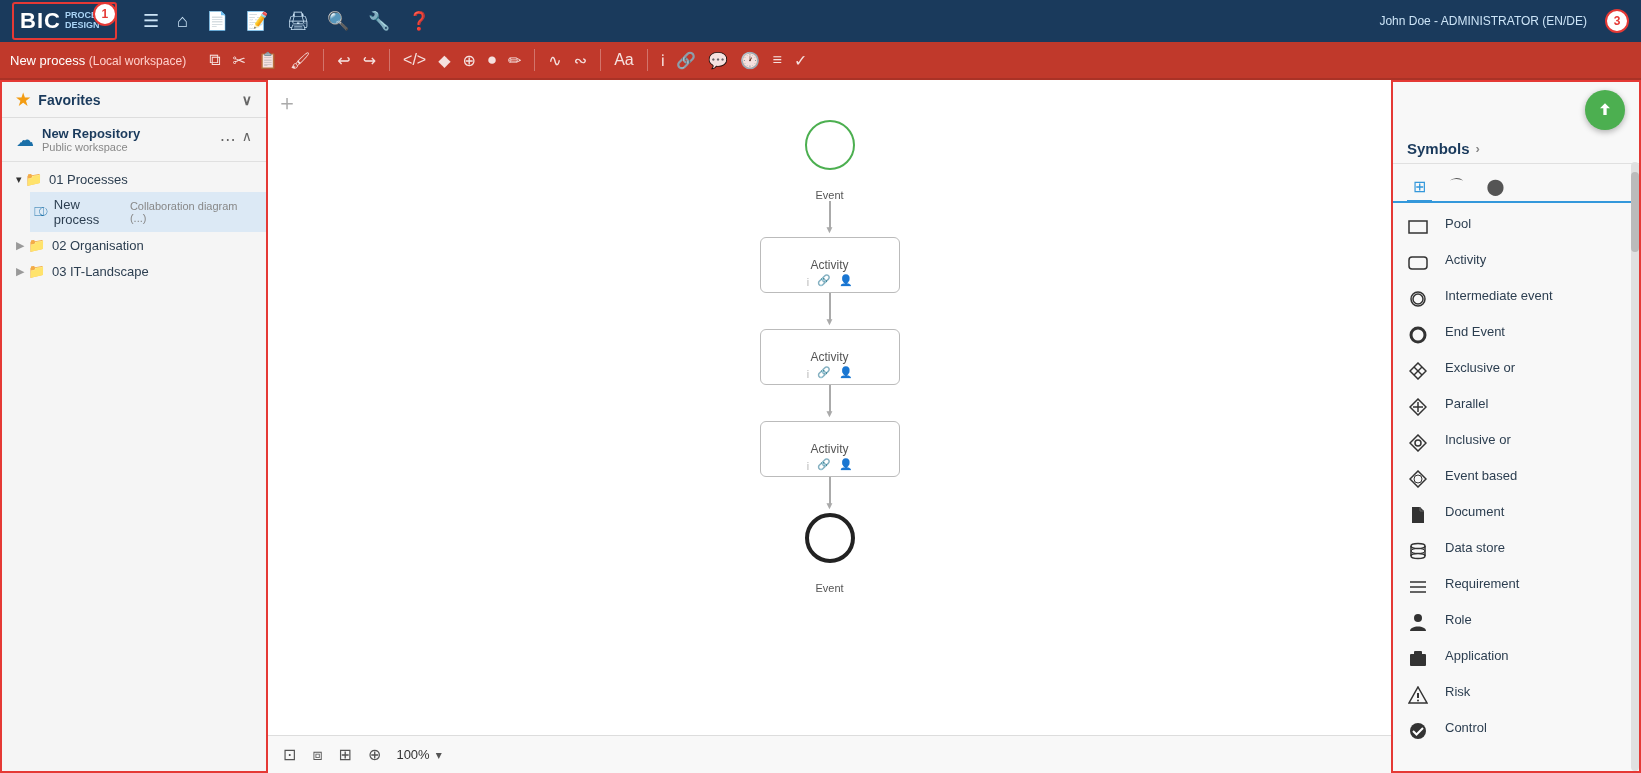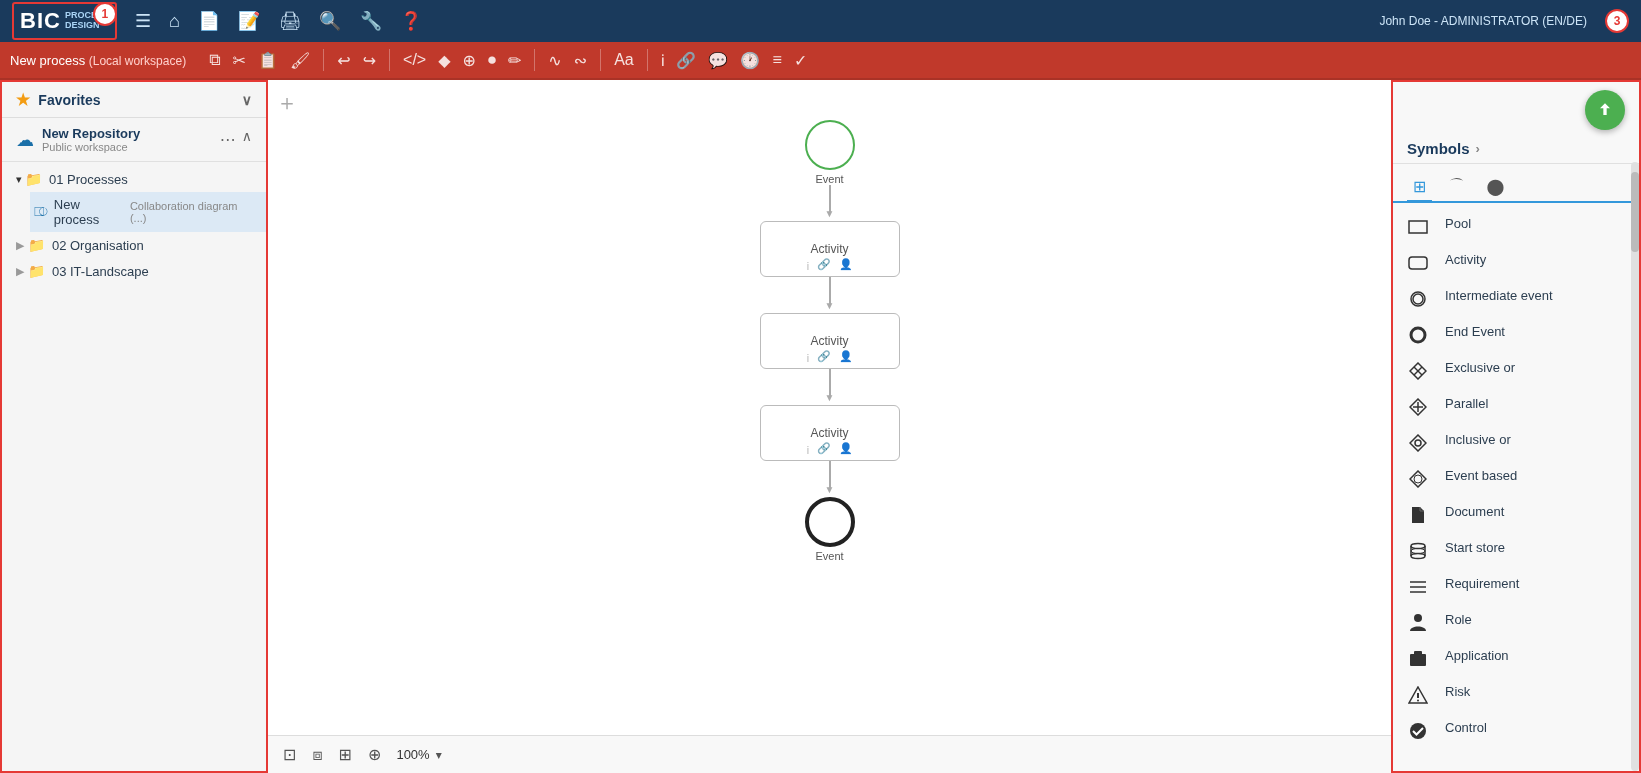--- a/index.html
+++ b/index.html
@@ -12,20 +12,21 @@
       display: flex;
       align-items: center;
       padding: 0 12px;
       color: white;
       gap: 18px;
     }
     .top-nav .logo {
       display: flex;
       align-items: center;
       gap: 4px;
+      margin-right: 8px;
     }
     .logo-bic {
       font-size: 22px;
       font-weight: 900;
       color: white;
       letter-spacing: 1px;
     }
     .logo-sub {
       font-size: 9px;
       color: #aad4f5;
@@ -166,21 +167,21 @@
       border-radius: 50%;
       border: 2px solid #4caf50;
       background: white;
       display: flex; align-items: center; justify-content: center;
       position: relative;
     }
     .diag-event-label {
       font-size: 11px;
       color: #555;
       text-align: left;
-      margin-top: 3px;
+      margin-top: 19px;
     }
 
     .diag-arrow {
       width: 2px;
       background: #aaa;
       position: relative;
       display: flex;
       align-items: flex-end;
       justify-content: center;
     }
@@ -666,21 +667,21 @@
       <div class="sym-item">
         <div class="sym-icon">
           <svg width="18" height="18" viewBox="0 0 18 18">
             <ellipse cx="9" cy="4" rx="7" ry="2.5" fill="none" stroke="#333" stroke-width="1.5"></ellipse>
             <line x1="2" y1="4" x2="2" y2="14" stroke="#333" stroke-width="1.5"></line>
             <line x1="16" y1="4" x2="16" y2="14" stroke="#333" stroke-width="1.5"></line>
             <ellipse cx="9" cy="14" rx="7" ry="2.5" fill="none" stroke="#333" stroke-width="1.5"></ellipse>
             <ellipse cx="9" cy="9" rx="7" ry="2.5" fill="none" stroke="#333" stroke-width="1"></ellipse>
           </svg>
         </div>
-        <span>Start store</span>
+        <span>Data store</span>
       </div>
 
       <div class="sym-item">
         <div class="sym-icon">
           <svg width="18" height="14" viewBox="0 0 18 14">
             <line x1="1" y1="2" x2="17" y2="2" stroke="#333" stroke-width="1.5"></line>
             <line x1="1" y1="7" x2="17" y2="7" stroke="#333" stroke-width="1.5"></line>
             <line x1="1" y1="12" x2="17" y2="12" stroke="#333" stroke-width="1.5"></line>
           </svg>
         </div>

